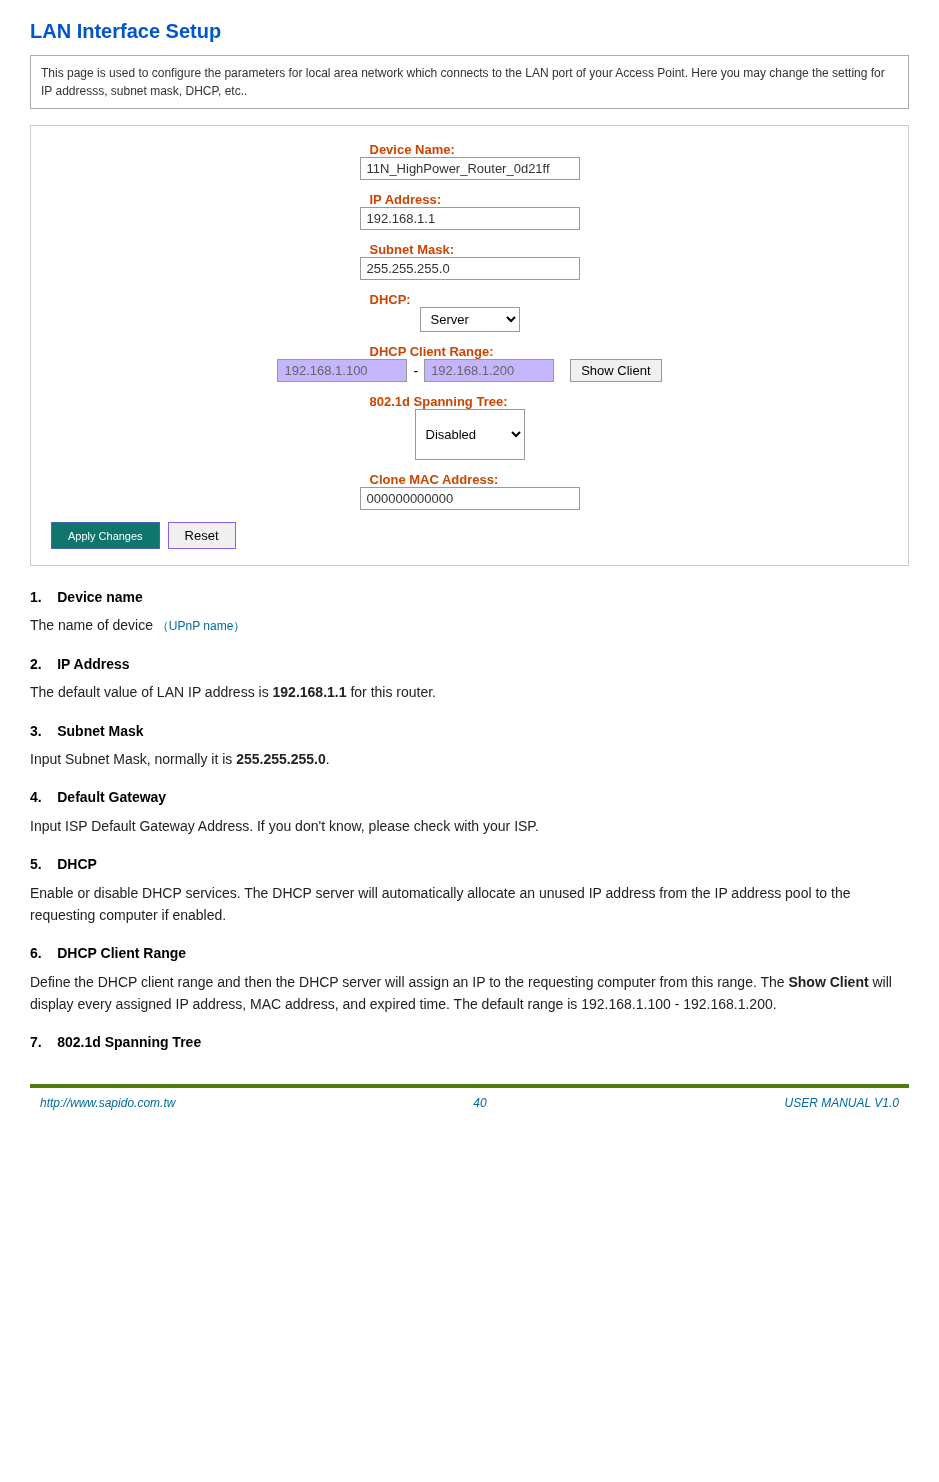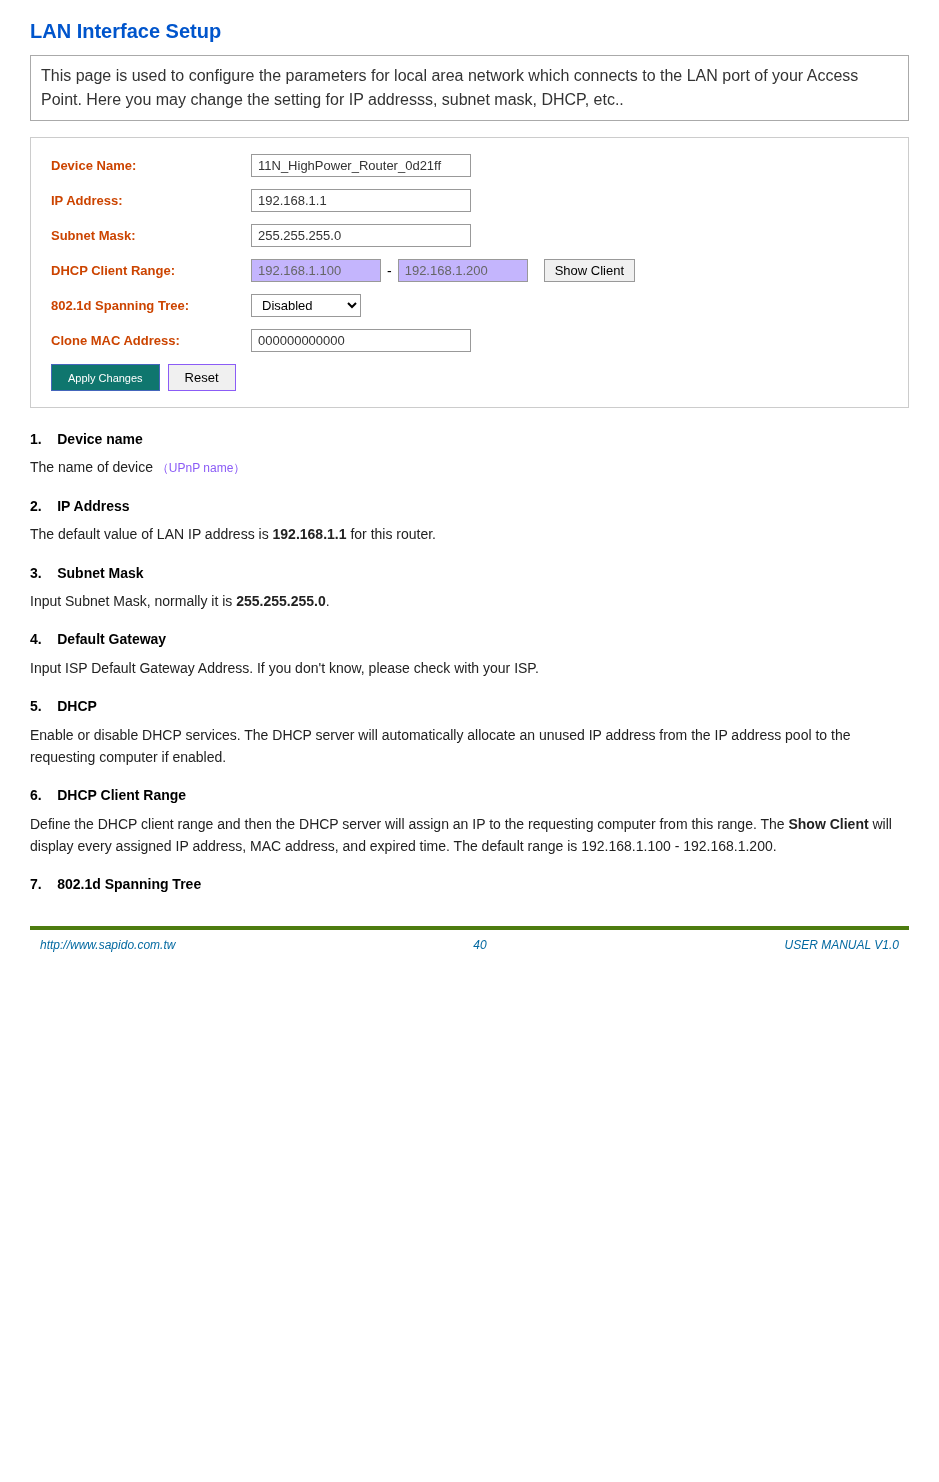--- a/index.html
+++ b/index.html
@@ -15,37 +15,38 @@
       padding: 20px 30px 20px 30px;
     }
     .page-title {
       color: #0055cc;
       font-size: 20px;
       font-weight: bold;
       margin-bottom: 12px;
       border-bottom: none;
     }
     .description {
-      font-size: 16px;
+      font-size: 12px;
       color: #333;
       border: 1px solid #aaa;
       padding: 8px 10px;
       margin-bottom: 16px;
       background: #fff;
       line-height: 1.5;
     }
     .form-section {
       border: 1px solid #ccc;
       padding: 16px 20px;
       margin-bottom: 16px;
     }
     .form-row {
       display: flex;
       align-items: center;
       margin-bottom: 12px;
+      flex-direction: column;
     }
     .form-label {
       width: 200px;
       color: #cc4400;
       font-weight: bold;
       font-size: 13px;
       flex-shrink: 0;
     }
     .form-input {
       border: 1px solid #999;
@@ -78,21 +79,21 @@
     .show-client-btn {
       border: 1px solid #999;
       padding: 3px 10px;
       font-size: 13px;
       background: #f0f0f0;
       cursor: pointer;
       margin-left: 10px;
     }
     .spanning-select {
       border: 1px solid #999;
-      padding: 2px 6px;
+      padding: 16px 6px;
       font-size: 13px;
       width: 110px;
       background: #fff;
     }
     .button-row {
       display: flex;
       gap: 8px;
       margin-top: 8px;
     }
     .apply-btn {
@@ -124,21 +125,21 @@
     .doc-para {
       margin-bottom: 10px;
       font-size: 14px;
       color: #222;
     }
     .doc-para .bold {
       font-weight: bold;
     }
     .upnp-text {
       font-size: 12px;
-      color: #8b5cf6;
+      color: #0369a1;
       margin-top: 36px;
     }
     .footer {
       border-top: 4px solid #4d7c0f;
       display: flex;
       justify-content: space-between;
       padding: 8px 10px;
       margin-top: 30px;
       font-size: 12px;
       color: #0369a1;
@@ -165,20 +166,28 @@
       <div class="form-label">IP Address:</div>
       <input class="form-input" type="text" value="192.168.1.1" style="">
     </div>
 
     <div class="form-row">
       <div class="form-label">Subnet Mask:</div>
       <input class="form-input" type="text" value="255.255.255.0" style="">
     </div>
 
 
+    <div class="form-row">
+      <div class="form-label">DHCP:</div>
+      <select class="dhcp-select">
+        <option>Server</option>
+        <option>Client</option>
+        <option>Disabled</option>
+      </select>
+    </div>
 
     <div class="form-row">
       <div class="form-label">DHCP Client Range:</div>
       <div class="dhcp-range-group">
         <input class="dhcp-range-input" type="text" readonly="" value="192.168.1.100" style="">
         <span>-</span>
         <input class="dhcp-range-input" type="text" readonly="" value="192.168.1.200" style="">
         <button class="show-client-btn">Show Client</button>
       </div>
     </div>

